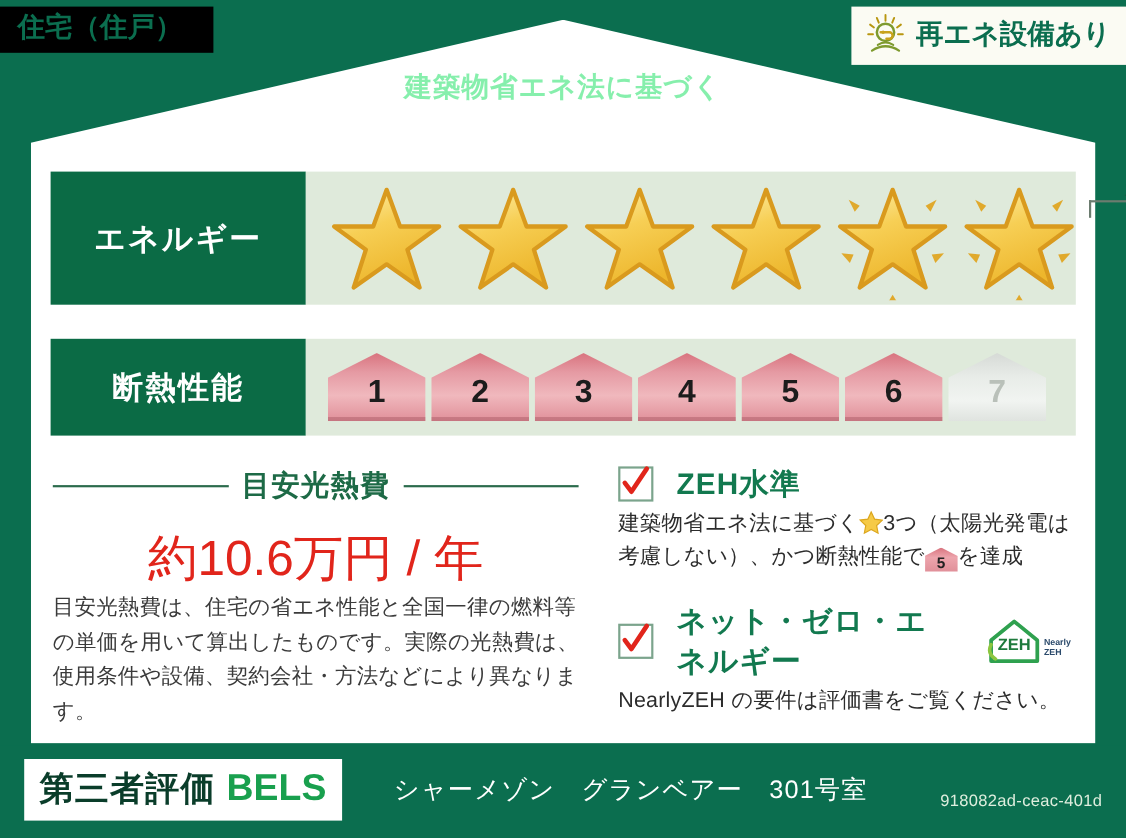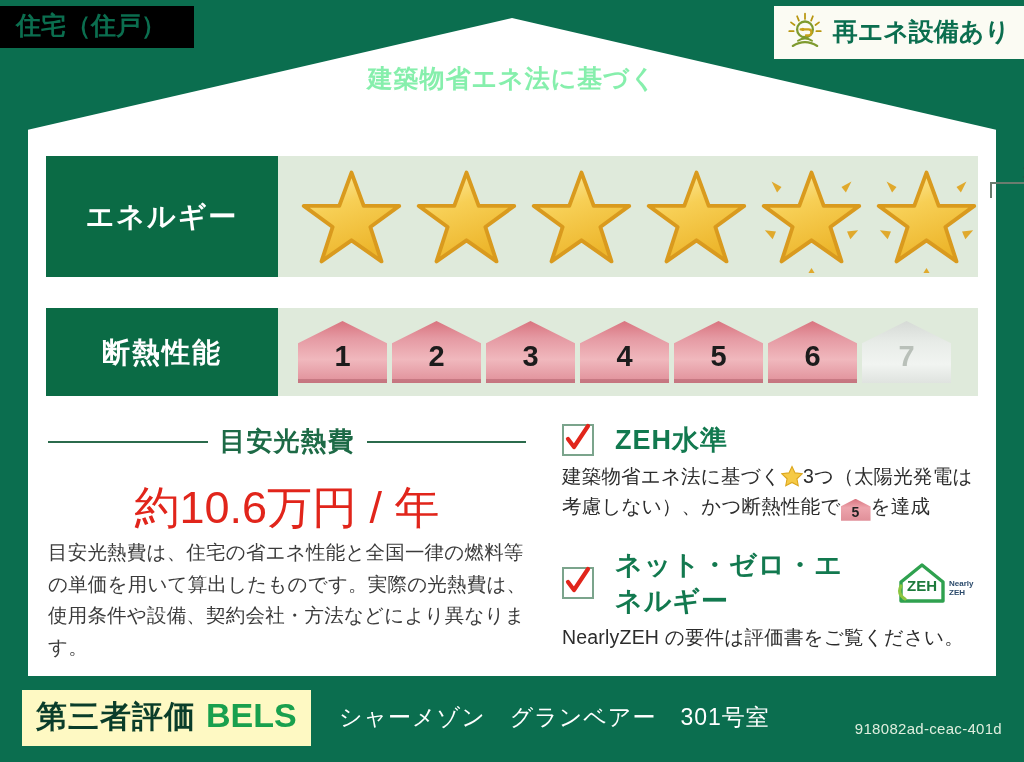--- a/index.html
+++ b/index.html
@@ -255,29 +255,29 @@
 
   
   .bottom-bar {
     position: absolute;
     left: 0; bottom: 0; width: 1024px; height: 84px;
     background: #0b6e4f;
   }
   .bels-plate {
     position: absolute;
     left: 22px; top: 12px;
-    background: #fef9c3;
+    background: #ffffff;
     padding: 6px 14px 8px 14px;
     display: flex; align-items: baseline; gap: 10px;
   }
   .bels-jp { font-size: 31px; font-weight: bold; color: #0a3d2a; letter-spacing: 1px; }
   .bels-en { font-size: 34px; font-weight: bold; color: #19a04e; letter-spacing: 0px; }
   .prop-name {
     position: absolute;
-    left: 339px; top: 24px;
+    left: 358px; top: 24px;
     font-size: 23px; color: #ffffff; letter-spacing: 1px;
   }
   .eval-date {
     position: absolute;
     right: 22px; top: 14px;
     text-align: right;
     font-size: 21px; color: #ffffff; letter-spacing: .5px;
   }
   .eval-id {
     position: absolute;

